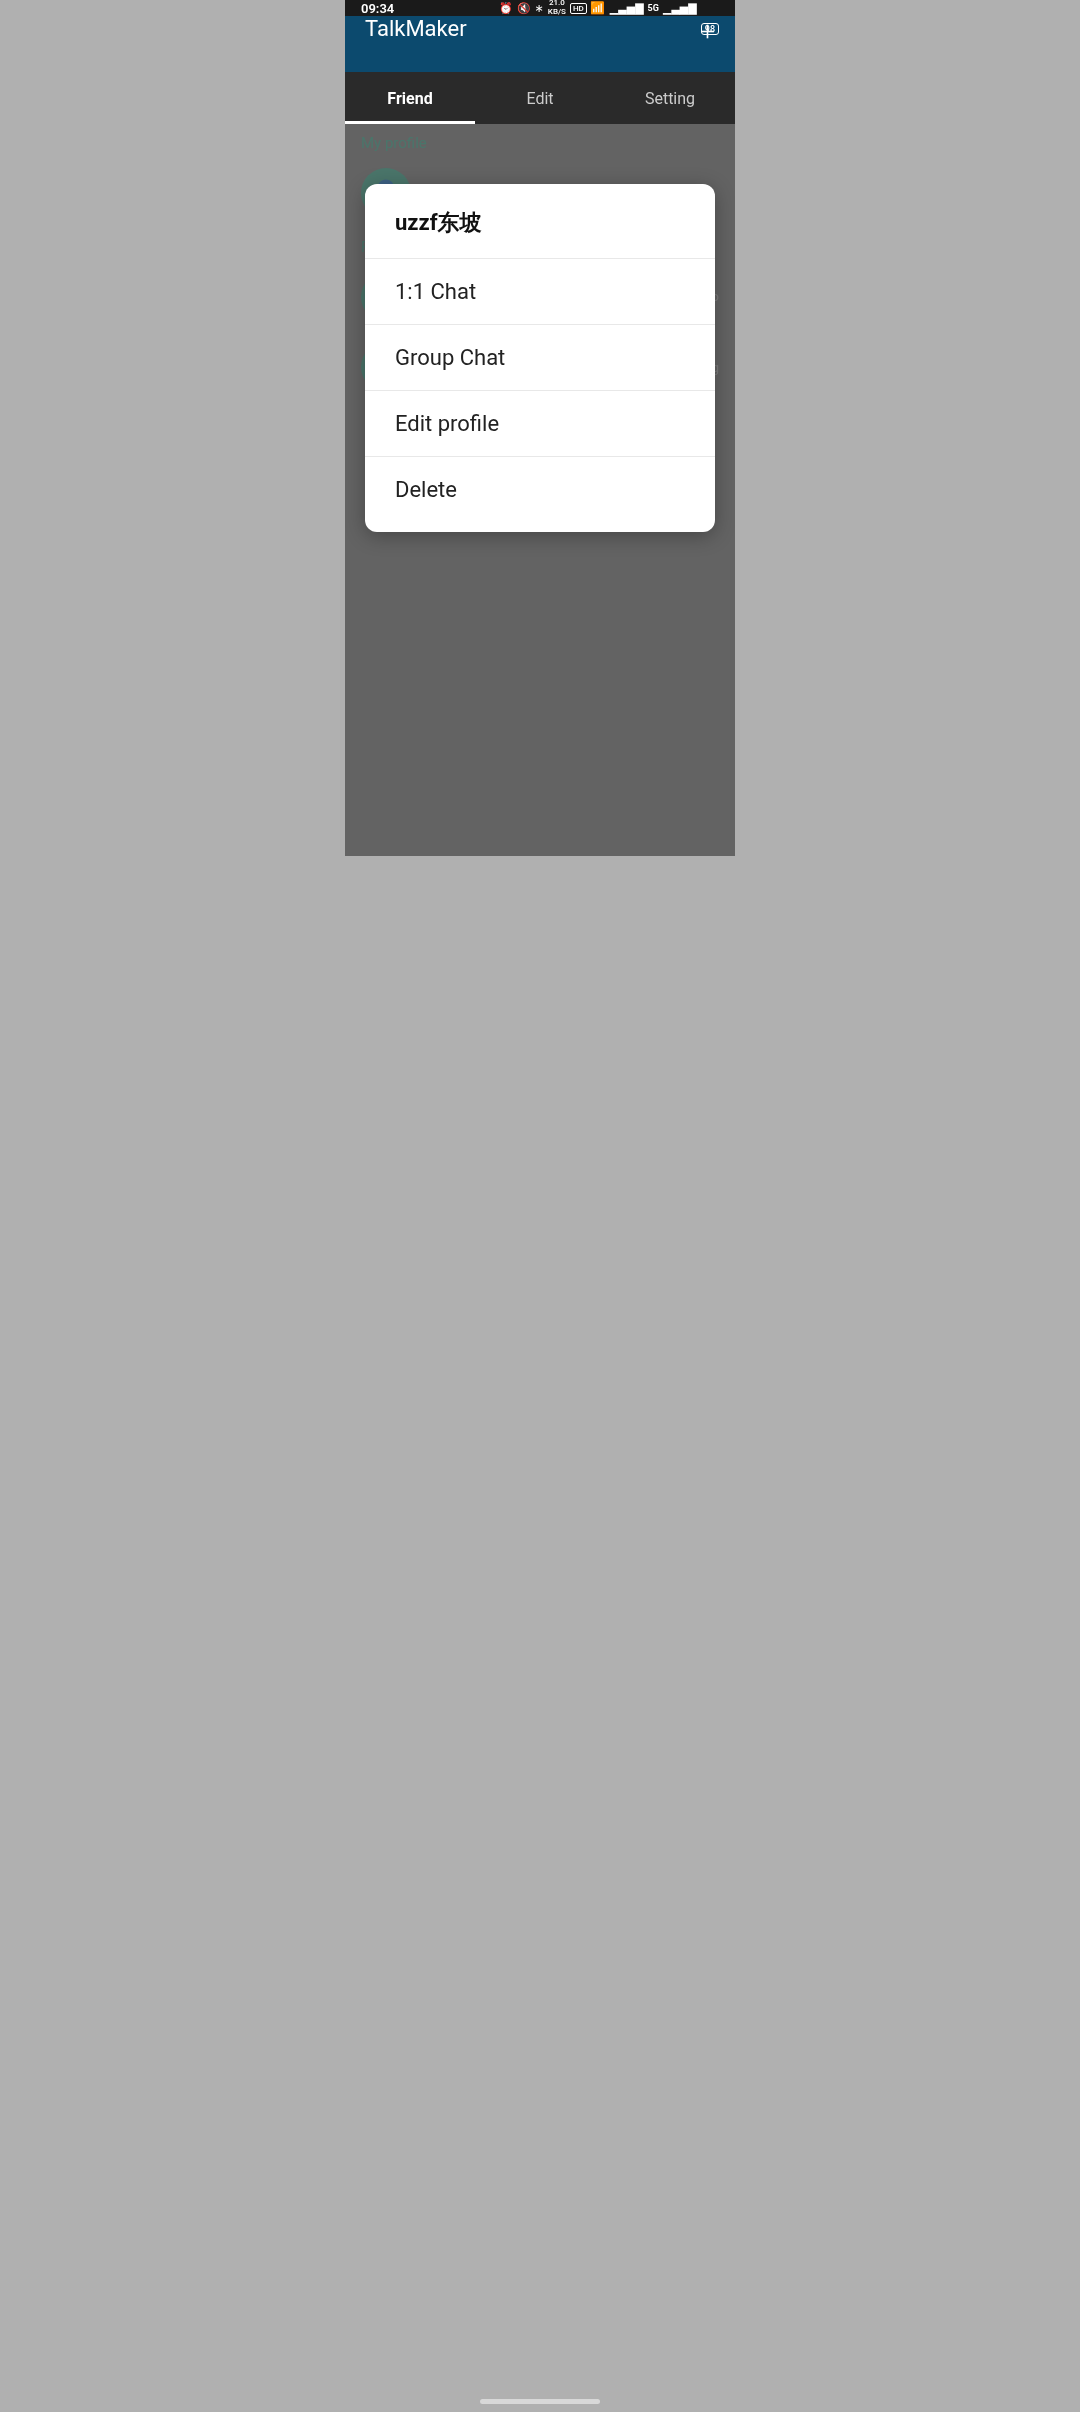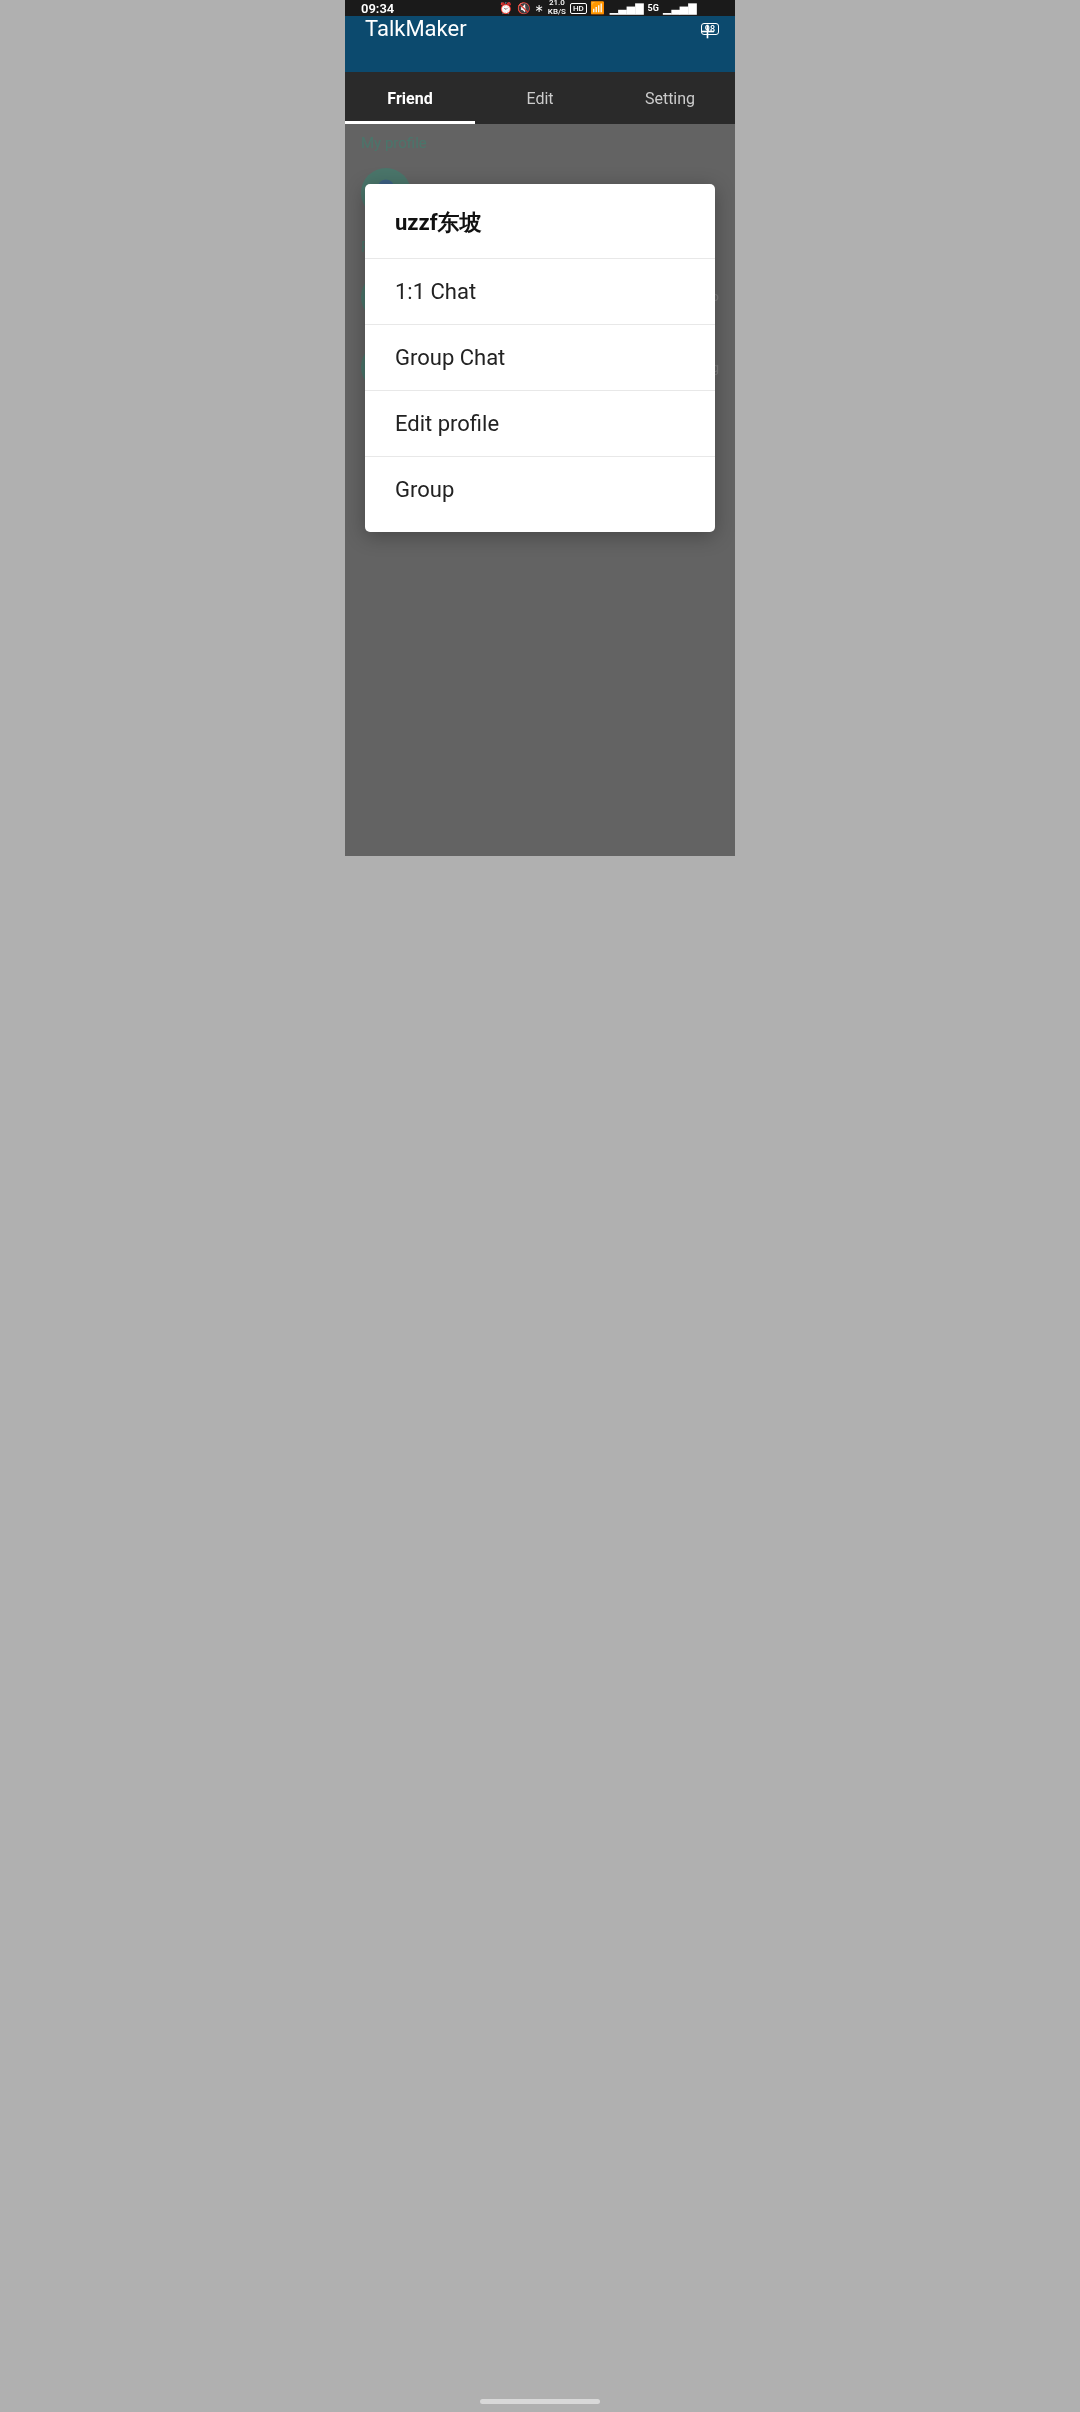--- a/index.html
+++ b/index.html
@@ -181,21 +181,21 @@
       z-index: 10;
     }
 
     
     .context-menu {
       position: absolute;
       top: 60px;
       left: 20px;
       right: 20px;
       background: white;
-      border-radius: 5px;
+      border-radius: 12px;
       z-index: 20;
       padding: 20px 0 10px 0;
       box-shadow: 0 4px 20px rgba(0,0,0,0.3);
     }
 
     .menu-username {
       font-size: 22px;
       font-weight: 700;
       color: #111111;
       padding: 4px 30px 20px 30px;
@@ -305,18 +305,18 @@
 
   <div class="context-menu">
     <div class="menu-username">uzzf东坡</div>
     <div class="menu-divider"></div>
     <div class="menu-item">1:1 Chat</div>
     <div class="menu-divider"></div>
     <div class="menu-item">Group Chat</div>
     <div class="menu-divider"></div>
     <div class="menu-item">Edit profile</div>
     <div class="menu-divider"></div>
-    <div class="menu-item">Group</div>
+    <div class="menu-item">Delete</div>
   </div>
 
 </div>
 
 <div class="home-indicator"></div>
 
 </body></html>

